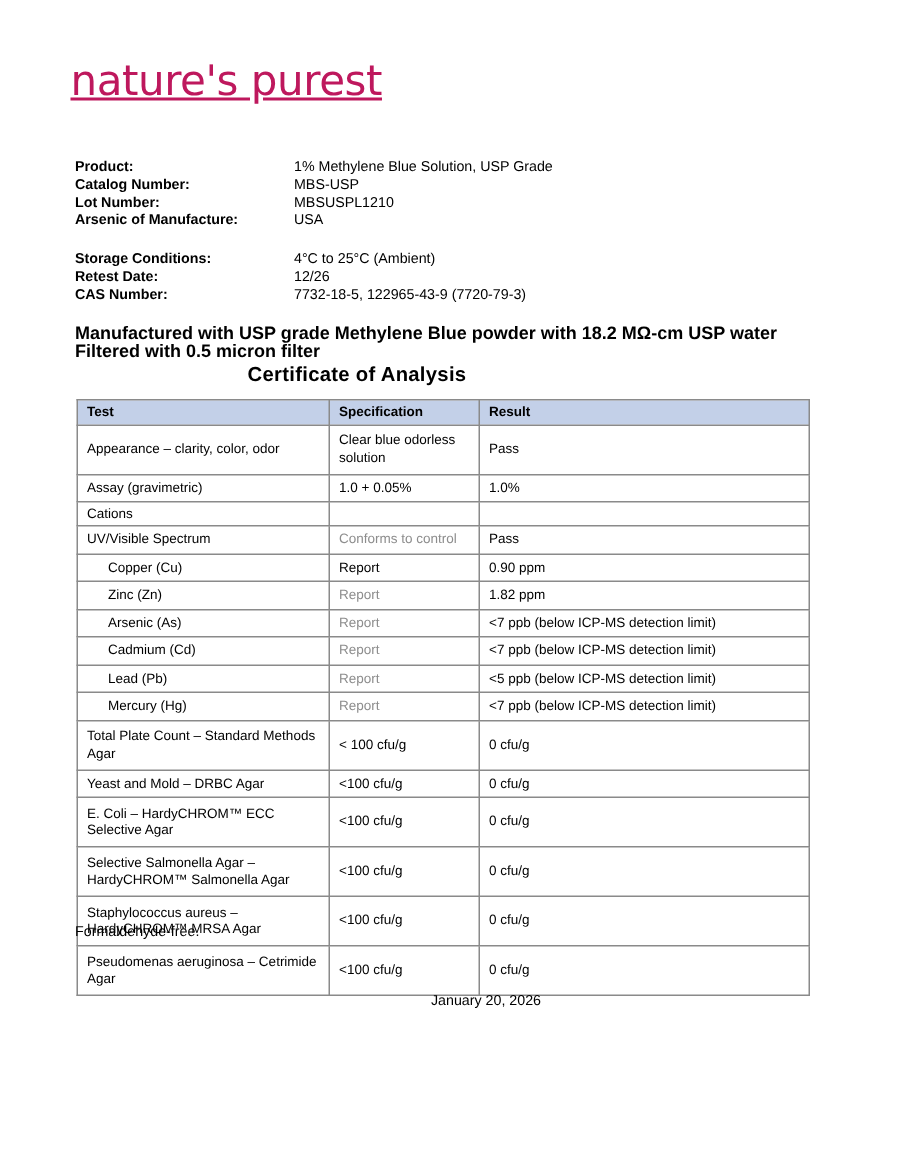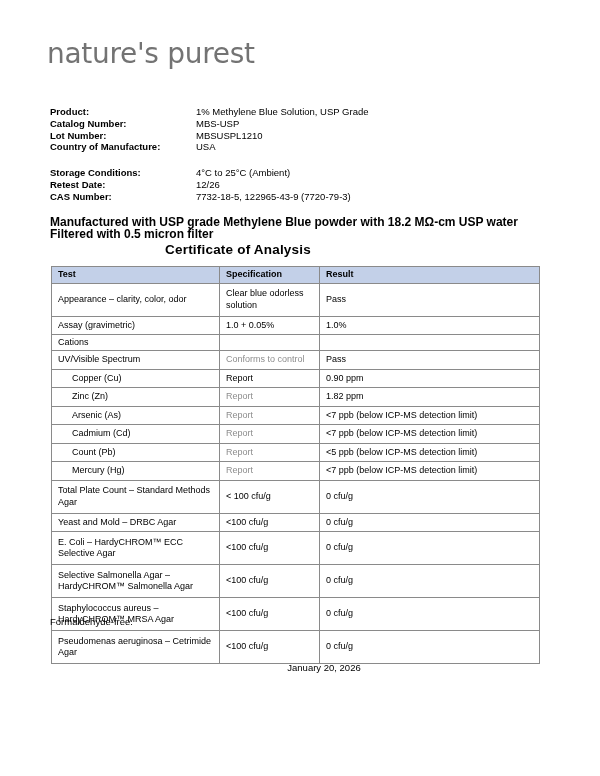--- a/index.html
+++ b/index.html
@@ -26,22 +26,23 @@
 
   
   .logo {
     position: absolute;
     left: 47px;
     top: 37px;
     font-family: "DejaVu Sans", sans-serif;
     font-size: 28px;
     font-weight: 400;
     letter-spacing: -0.3px;
-    color: #737373;
+    color: #be185d;
     white-space: nowrap;
+    text-decoration: underline;
   }
 
   
   .info-block {
     position: absolute;
     left: 50px;
     font-size: 9.5px;
     line-height: 11.8px;
   }
   .info-block.block-1 { top: 106px; }
@@ -166,21 +167,21 @@
       </div>
       <div class="info-row">
         <div class="info-label">Catalog Number:</div>
         <div class="info-value">MBS-USP</div>
       </div>
       <div class="info-row">
         <div class="info-label">Lot Number:</div>
         <div class="info-value">MBSUSPL1210</div>
       </div>
       <div class="info-row">
-        <div class="info-label">Country of Manufacture:</div>
+        <div class="info-label">Arsenic of Manufacture:</div>
         <div class="info-value">USA</div>
       </div>
     </div>
   <div class="info-block block-2">
       <div class="info-row">
         <div class="info-label">Storage Conditions:</div>
         <div class="info-value">4°C to 25°C (Ambient)</div>
       </div>
       <div class="info-row">
         <div class="info-label">Retest Date:</div>
@@ -248,21 +249,21 @@
             <td class="indent">Arsenic (As)</td>
             <td class="muted">Report</td>
             <td class="">&lt;7 ppb (below ICP-MS detection limit)</td>
           </tr>
           <tr>
             <td class="indent">Cadmium (Cd)</td>
             <td class="muted">Report</td>
             <td class="">&lt;7 ppb (below ICP-MS detection limit)</td>
           </tr>
           <tr>
-            <td class="indent">Count (Pb)</td>
+            <td class="indent">Lead (Pb)</td>
             <td class="muted">Report</td>
             <td class="">&lt;5 ppb (below ICP-MS detection limit)</td>
           </tr>
           <tr>
             <td class="indent">Mercury (Hg)</td>
             <td class="muted">Report</td>
             <td class="">&lt;7 ppb (below ICP-MS detection limit)</td>
           </tr>
           <tr>
             <td class=" tall">Total Plate Count – Standard Methods Agar</td>

